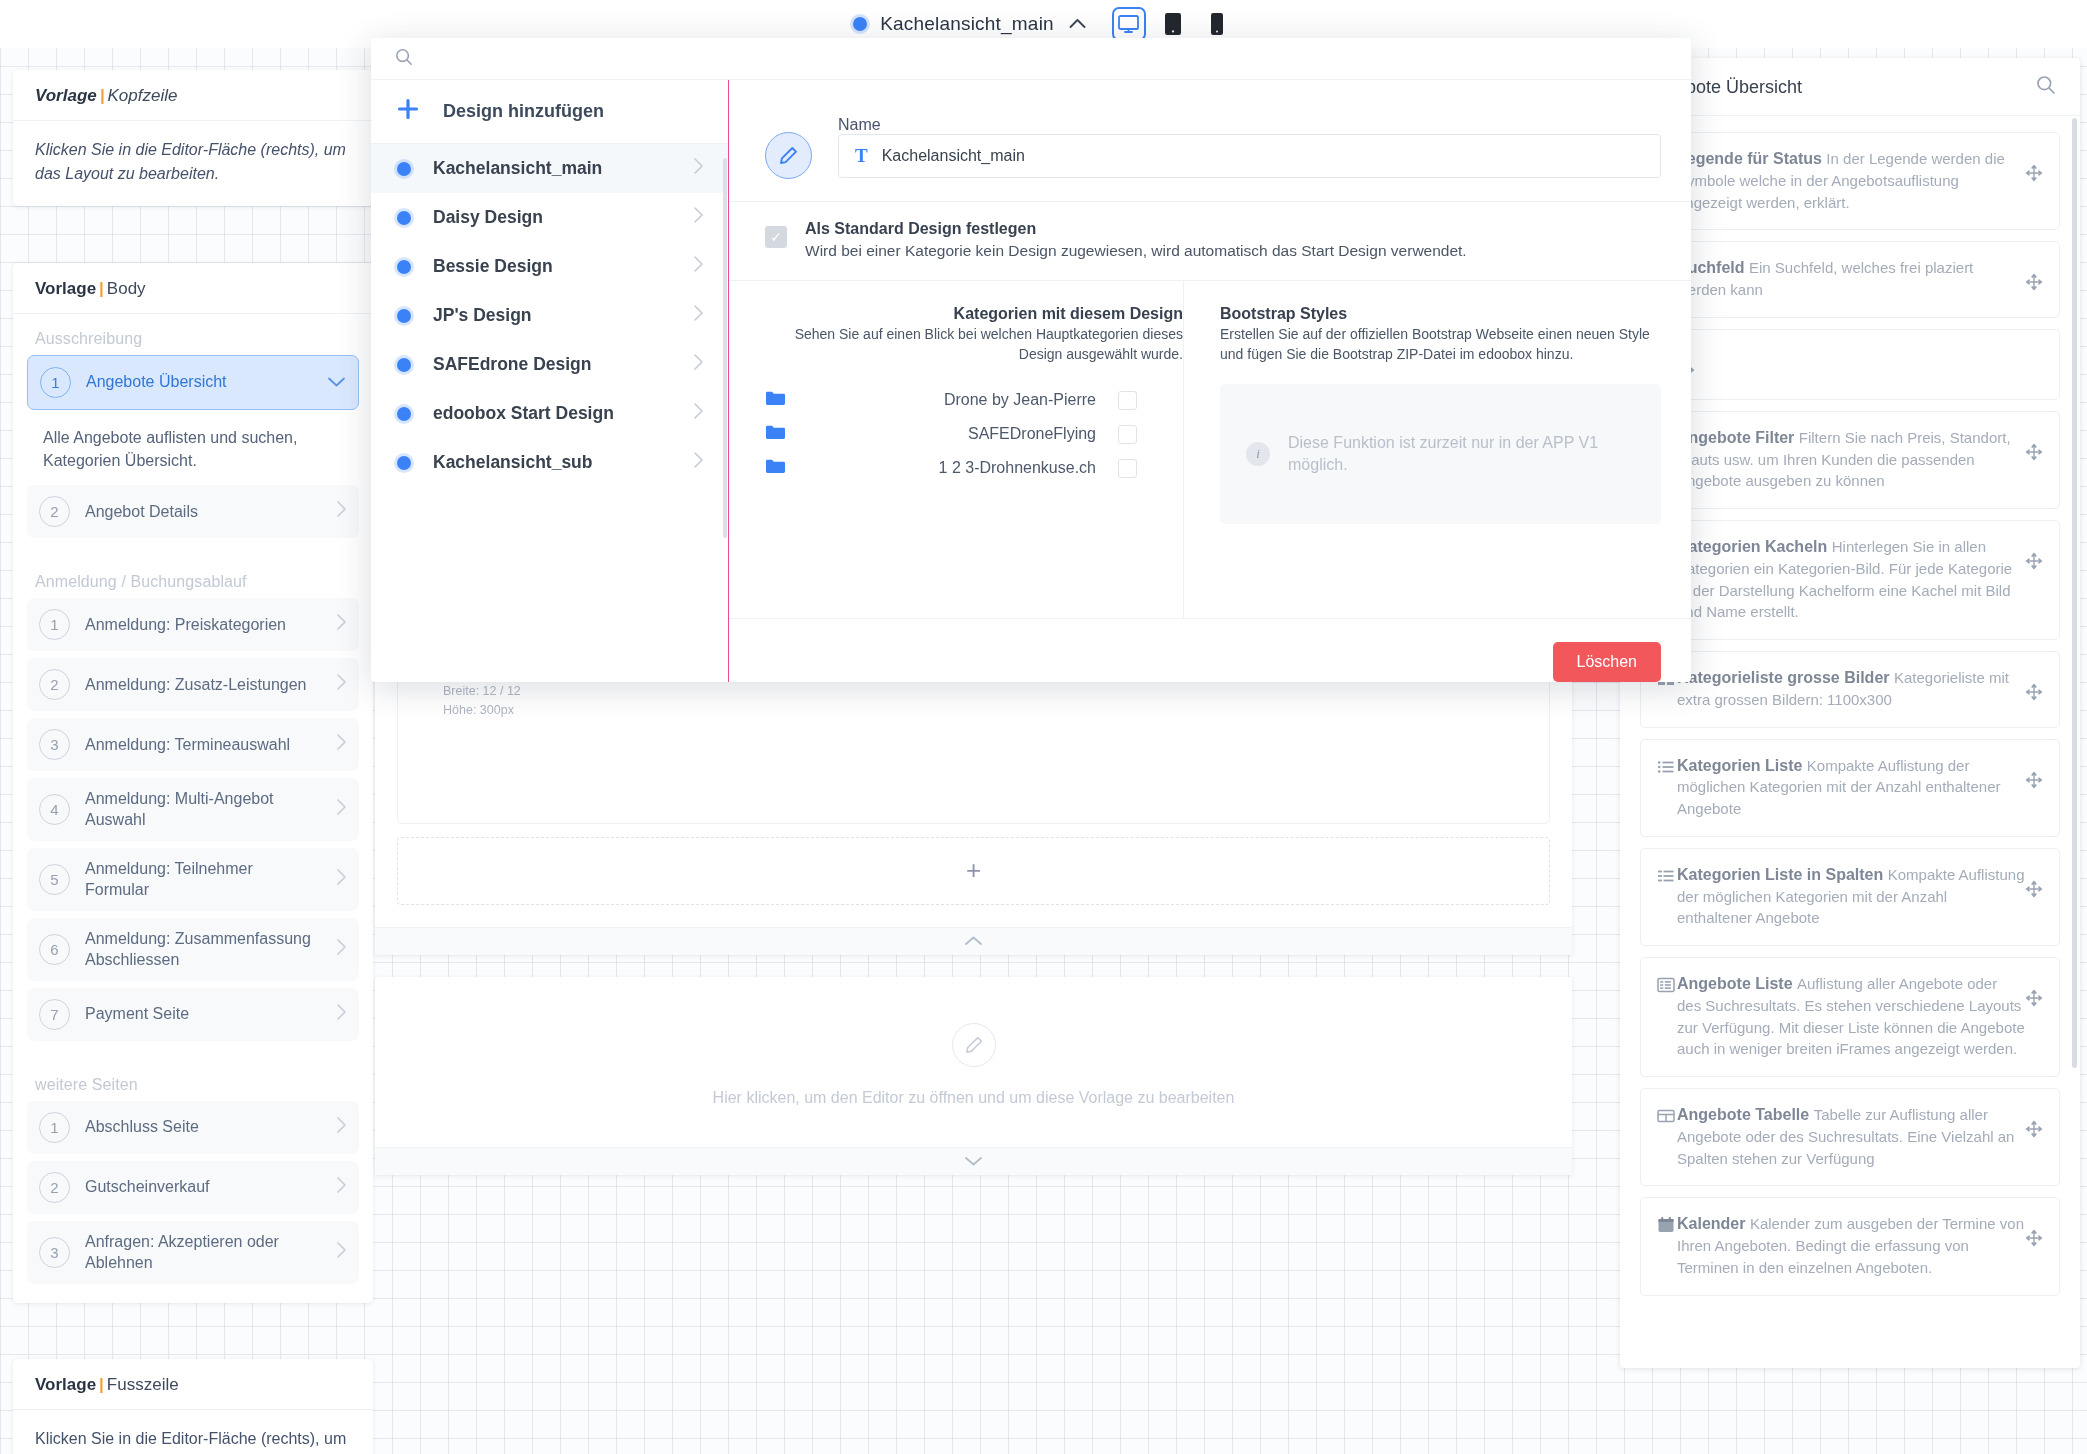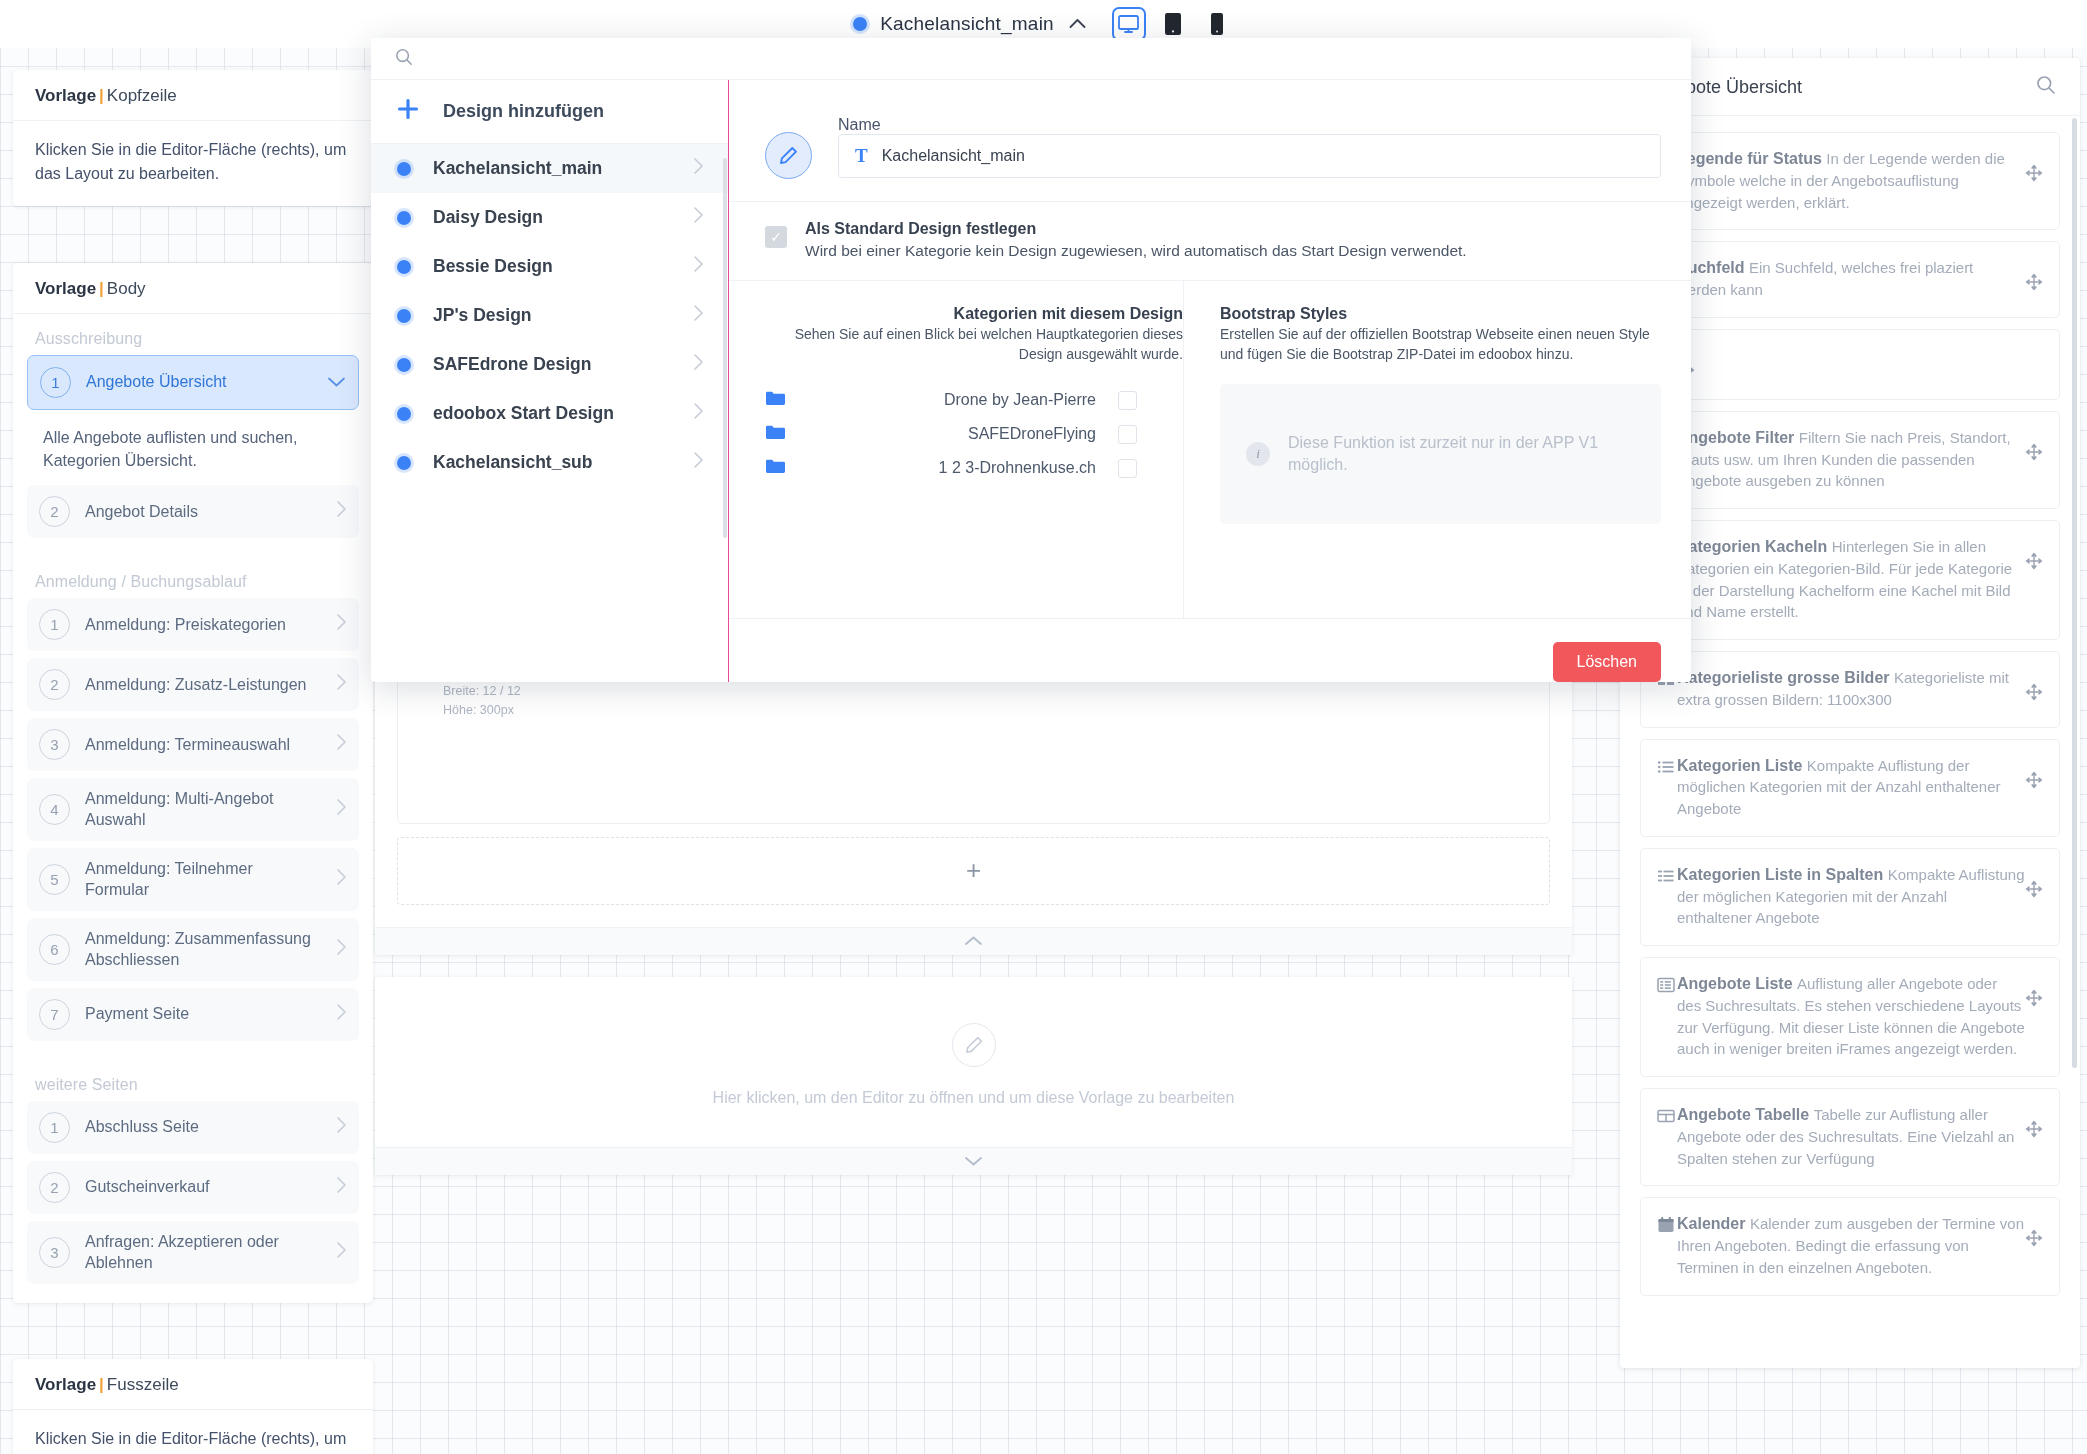--- a/index.html
+++ b/index.html
@@ -325,21 +325,21 @@
     </div>
   </div>
 
   <div class="workspace">
     <div class="grid-bg"></div>
     <div class="rail-top-left"></div>
     <div class="rail-top-right"></div>
 
     <div class="left-col">
 
-      <div class="panel" style="margin-top:32px;">
+      <div class="panel" style="margin-top:32px;font-style:italic;">
         <div class="panel-head">
           <b>Vorlage</b><span class="pipe">|</span><span>Kopfzeile</span>
         </div>
         <div class="panel-body">
           <div class="panel-hint">Klicken Sie in die Editor-Fläche (rechts), um das Layout zu bearbeiten.</div>
         </div>
       </div>
 
       <div class="panel" style="margin-top:57px;">
         <div class="panel-head">

